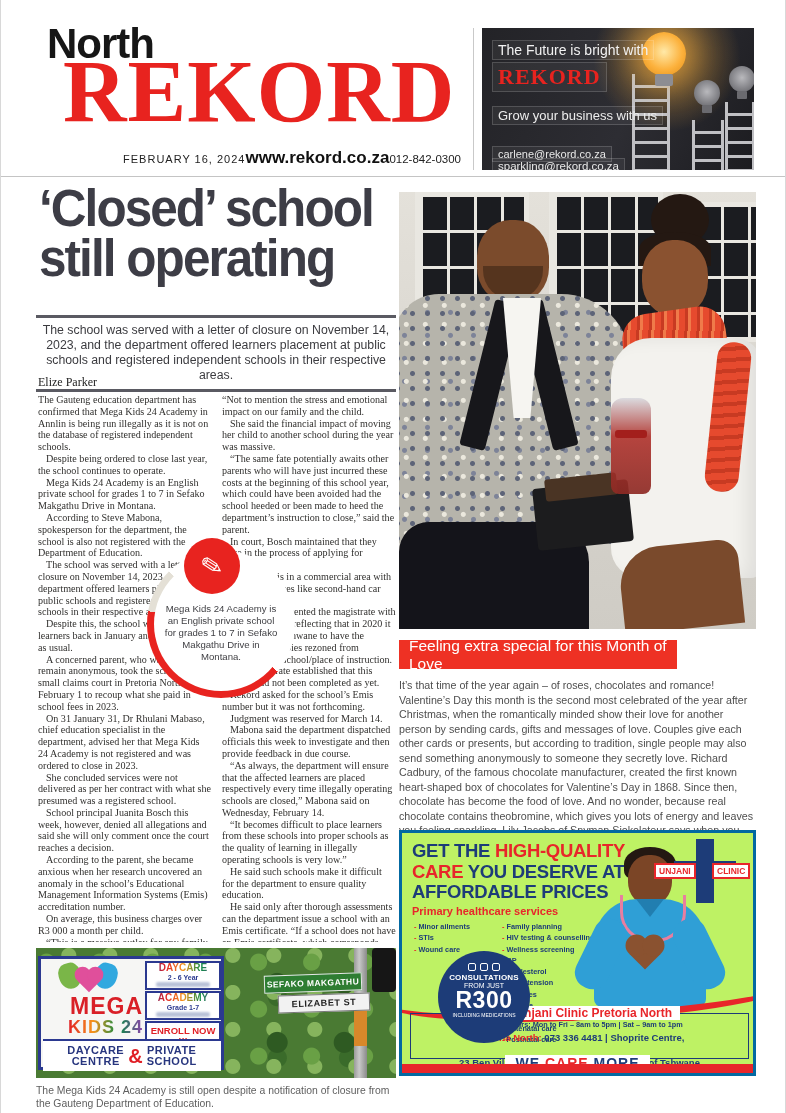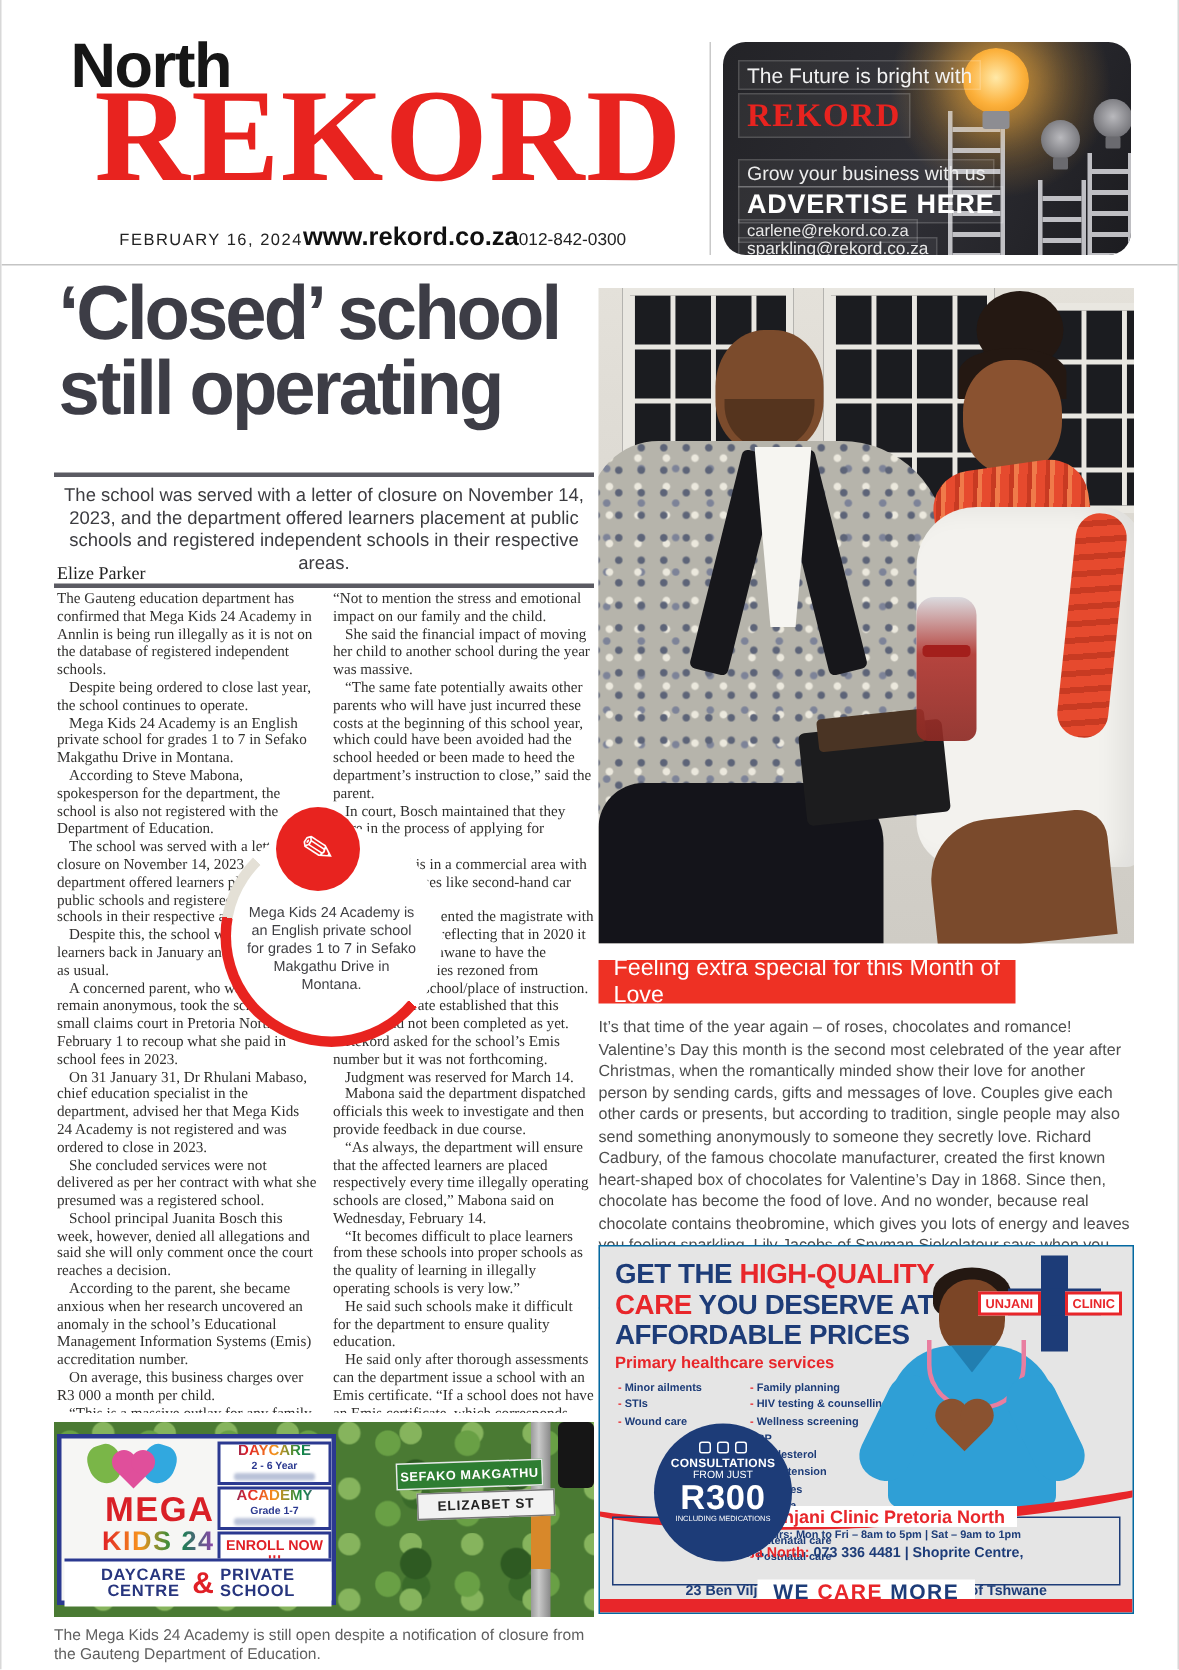--- a/index.html
+++ b/index.html
@@ -3,29 +3,29 @@
 <meta charset="utf-8">
 <style>
   html,body{margin:0;padding:0;background:#fff;}
   .page{position:relative;width:786px;height:1113px;background:#fff;overflow:hidden;
         font-family:"Liberation Sans",sans-serif;border-left:1px solid #d8d8d8;border-right:1px solid #d8d8d8;box-sizing:border-box;}
   .abs{position:absolute;}
 
   
   .north{left:46px;top:20px;font-size:42px;font-weight:700;color:#161616;letter-spacing:-1px;}
   .rekord{left:62px;top:48px;font-family:"Liberation Serif",serif;font-weight:700;font-size:88px;line-height:1;color:#e8231f;letter-spacing:1px;}
-  .mastmeta{left:35px;top:148px;width:425px;display:flex;align-items:baseline;justify-content:center;}
+  .mastmeta{left:35px;top:148px;width:425px;display:flex;align-items:baseline;justify-content:flex-end;}
   .mdate{font-size:11px;letter-spacing:1px;color:#222;}
   .msite{font-size:17px;font-weight:700;color:#111;}
   .mphone{font-size:11.5px;color:#222;}
   .mast-divider{left:0px;top:176px;width:786px;height:1px;background:#c4c4c4;}
   .mast-vline{left:472px;top:28px;width:1px;height:142px;background:#c9c9c9;}
 
   
-  .promo{left:481px;top:28px;width:272px;height:142px;background:linear-gradient(115deg,#232327 0%,#2d2d33 55%,#1c1c20 100%);overflow:hidden;border-radius:15px;}
+  .promo{left:481px;top:28px;width:272px;height:142px;background:linear-gradient(115deg,#232327 0%,#2d2d33 55%,#1c1c20 100%);overflow:hidden;}
   .promo .glow{left:100px;top:-45px;width:170px;height:150px;border-radius:50%;background:radial-gradient(circle,rgba(252,177,60,.55) 0%,rgba(252,177,60,0) 65%);}
   .bulb-main{left:160px;top:4px;width:44px;height:44px;border-radius:50%;background:radial-gradient(circle at 50% 45%,#ffe9a8 0%,#fcb13c 55%,#e08b16 100%);box-shadow:0 0 28px 10px rgba(252,177,60,.45);}
   .bulb-base{left:173px;top:46px;width:18px;height:12px;background:#8d8d92;border-radius:2px;}
   .bulb-dim{width:26px;height:26px;border-radius:50%;background:radial-gradient(circle at 50% 45%,#b9b9bd 0%,#77777c 70%);}
   .bulb-dim-base{width:10px;height:8px;background:#6a6a6f;border-radius:1px;}
   .ladder{border-left:3px solid #c9c9cd;border-right:3px solid #c9c9cd;background:repeating-linear-gradient(180deg,transparent 0 11px,#c9c9cd 11px 14px);opacity:.95;}
   .promo-box{background:rgba(255,255,255,.05);border:1px solid rgba(255,255,255,.16);padding:1px 5px;display:inline-block;}
   .promo-l1{left:10px;top:12px;font-size:14px;color:#f2f2f2;}
   .promo-brand{left:10px;top:34px;font-family:"Liberation Serif",serif;font-weight:700;font-size:22px;color:#e8231f;letter-spacing:1px;}
   .promo-l2{left:10px;top:78px;font-size:13px;color:#ededed;}
@@ -110,21 +110,21 @@
   .sb-word{font-size:11px;font-weight:700;color:#27357e;line-height:1;text-align:center;letter-spacing:.5px;}
   .sb-amp{font-size:20px;font-weight:700;color:#e01f26;line-height:1;}
   .pole{left:318px;top:0px;width:13px;height:130px;background:linear-gradient(90deg,#9a9a9a,#c9c9c9 40%,#8a8a8a);}
   .pole-band{left:318px;top:58px;width:13px;height:40px;background:#d8882a;}
   .tlight{left:336px;top:0px;width:24px;height:44px;background:#161616;border-radius:4px;}
   .stsign-green{left:228px;top:26px;width:96px;height:16px;background:#2e7d32;color:#fff;font-size:8.5px;font-weight:700;display:flex;align-items:center;justify-content:center;transform:rotate(-2deg);border:1px solid #e8e8e8;letter-spacing:.4px;}
   .stsign-white{left:242px;top:46px;width:90px;height:16px;background:#f2f2f2;color:#222;font-size:9px;font-weight:700;display:flex;align-items:center;justify-content:center;transform:rotate(-2deg);border:1px solid #777;letter-spacing:.6px;}
   .mega-caption{left:35px;top:1084px;width:360px;font-size:10.4px;line-height:1.25;color:#5f5f5f;}
 
   
-  .clinic{left:398px;top:830px;width:357px;height:246px;background:#e5e5e5;border:1px solid #0369a1;box-sizing:border-box;overflow:hidden;}
+  .clinic{left:398px;top:830px;width:357px;height:246px;background:#bef264;border:3px solid #0369a1;box-sizing:border-box;overflow:hidden;}
   .cl-headline{left:10px;top:8px;width:230px;font-size:18.5px;line-height:1.12;font-weight:700;letter-spacing:-.3px;}
   .blue{color:#1d3c78;}
   .red{color:#e8262a;}
   .cl-services-title{left:10px;top:72px;font-size:11px;font-weight:700;color:#e8262a;}
   .cl-list{margin:0;padding:0;list-style:none;font-size:7.3px;font-weight:700;color:#1d3c78;line-height:1.55;}
   .cl-list li::before{content:"- ";color:#e8262a;}
   .cl-list1{left:12px;top:88px;width:80px;}
   .cl-list2{left:100px;top:88px;width:110px;}
   .badge{left:36px;top:118px;width:92px;height:92px;border-radius:50%;background:#1d3c78;color:#fff;text-align:center;box-sizing:border-box;padding-top:12px;z-index:5;}
   .badge .icons{display:flex;justify-content:center;gap:4px;margin-bottom:2px;}
@@ -184,21 +184,20 @@
     <div class="abs ladder" style="left:243px;top:74px;width:24px;height:68px;"></div>
     <div class="abs bulb-main"></div>
     <div class="abs bulb-base"></div>
     <div class="abs bulb-dim" style="left:212px;top:52px;"></div>
     <div class="abs bulb-dim-base" style="left:220px;top:77px;"></div>
     <div class="abs bulb-dim" style="left:247px;top:38px;"></div>
     <div class="abs bulb-dim-base" style="left:255px;top:63px;"></div>
     <div class="abs promo-l1"><span class="promo-box">The Future is bright with</span></div>
     <div class="abs promo-brand"><span class="promo-box">REKORD</span></div>
     <div class="abs promo-l2"><span class="promo-box">Grow your business with us</span></div>
-    <div class="abs promo-l3"><span class="promo-box">ADVERTISE HERE</span></div>
     <div class="abs promo-e1"><span class="promo-box">carlene@rekord.co.za</span></div>
     <div class="abs promo-e2"><span class="promo-box">sparkling@rekord.co.za</span></div>
   </div>
 
   <div class="abs headline">
     <div>‘Closed’ school</div>
     <div>still operating</div>
   </div>
   <div class="abs standfirst">The school was served with a letter of closure on November 14, 2023, and the department offered learners placement at public schools and registered independent schools in their respective areas.</div>
   <div class="abs byline">Elize Parker</div>

